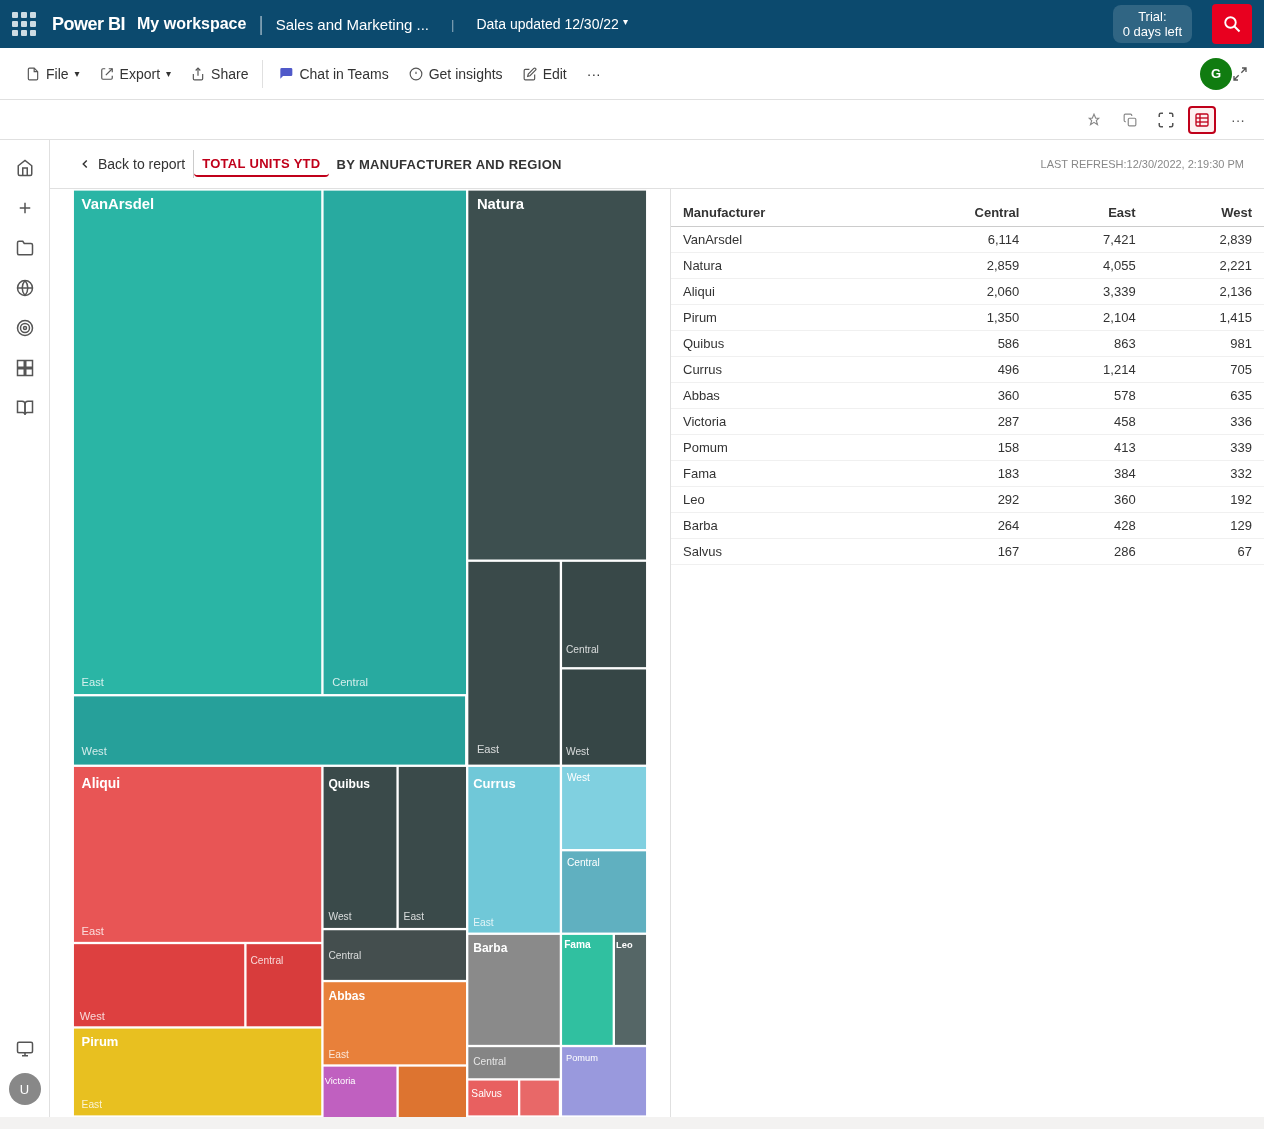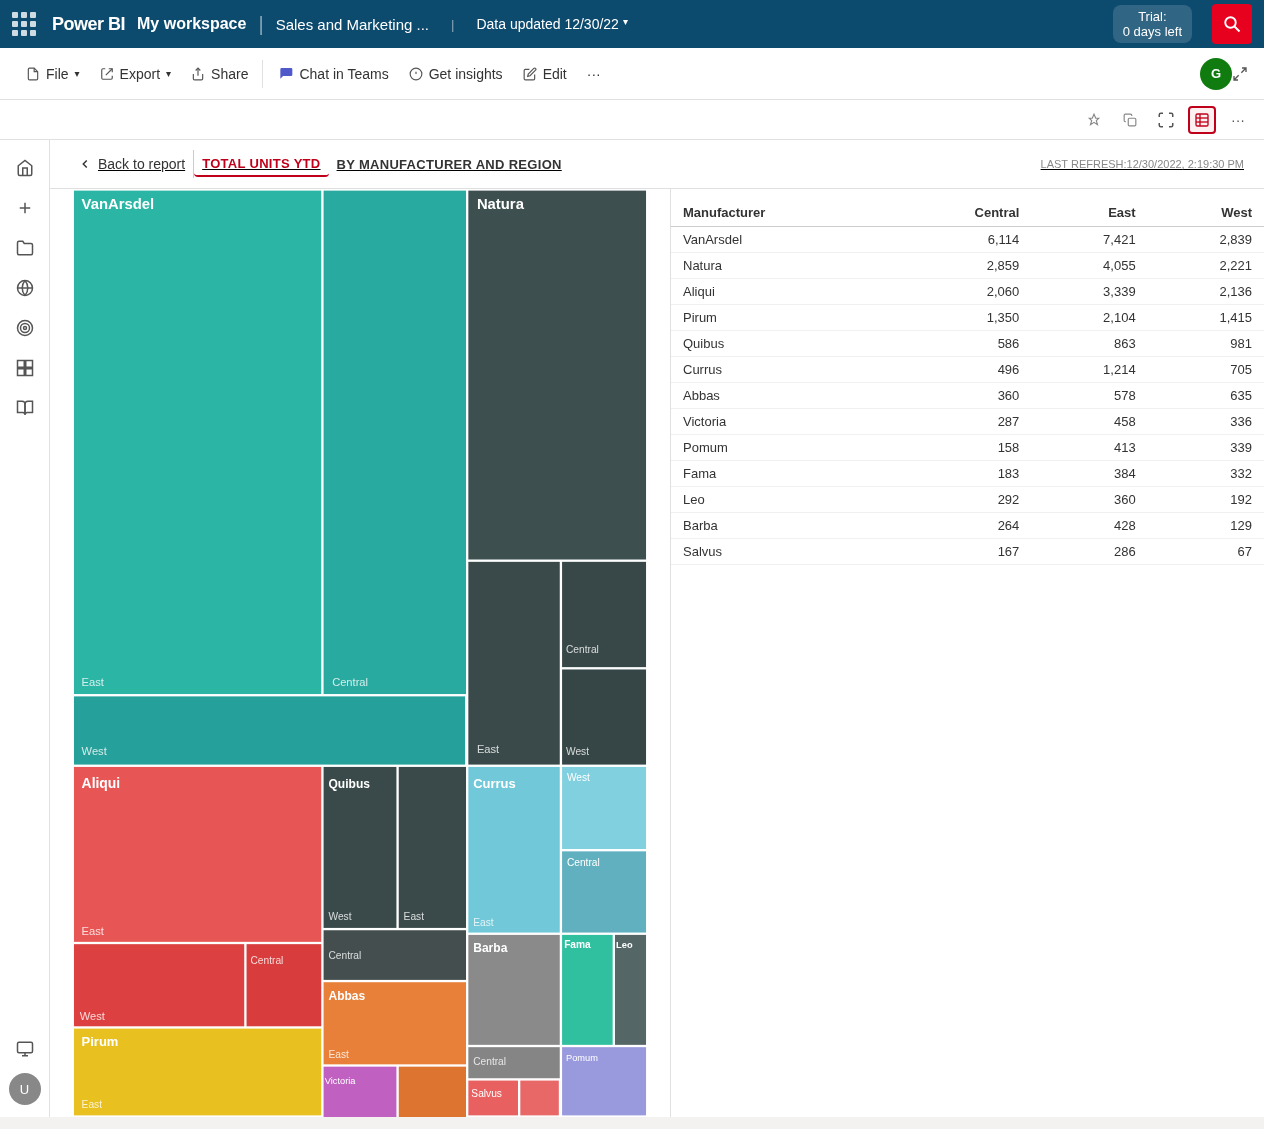--- a/index.html
+++ b/index.html
@@ -96,21 +96,20 @@
       flex-direction: column;
       overflow: hidden;
     }
 
     
     .page-header {
       display: flex;
       align-items: center;
       padding: 10px 20px;
       border-bottom: 1px solid #e0e0e0;
-      text-decoration: underline;
     }
     .back-btn {
       display: flex; align-items: center; gap: 6px;
       font-size: 14px; color: #333; cursor: pointer; text-decoration: none;
       padding: 4px 8px; border-radius: 4px;
     }
     .header-divider { width: 1px; height: 28px; background: #ccc; }
     .tab-btn {
       font-size: 13px; font-weight: 600; color: #333; cursor: pointer;
       padding: 4px 8px; border-radius: 4px; text-transform: uppercase; letter-spacing: 0.3px;

